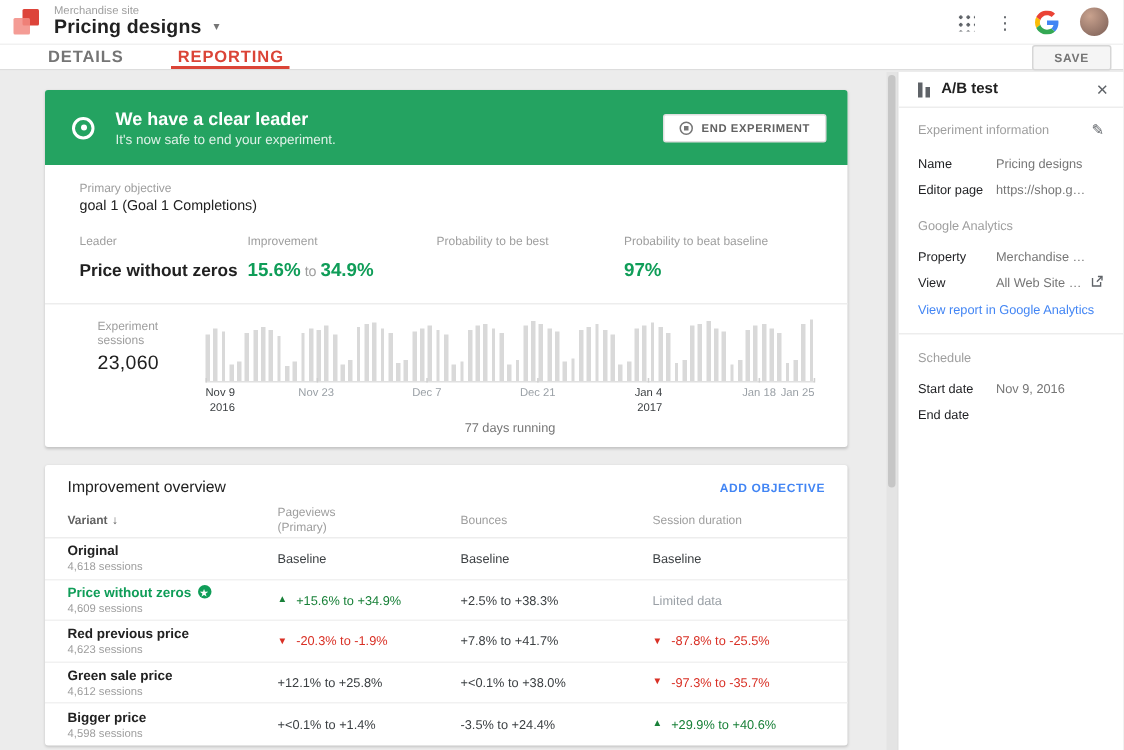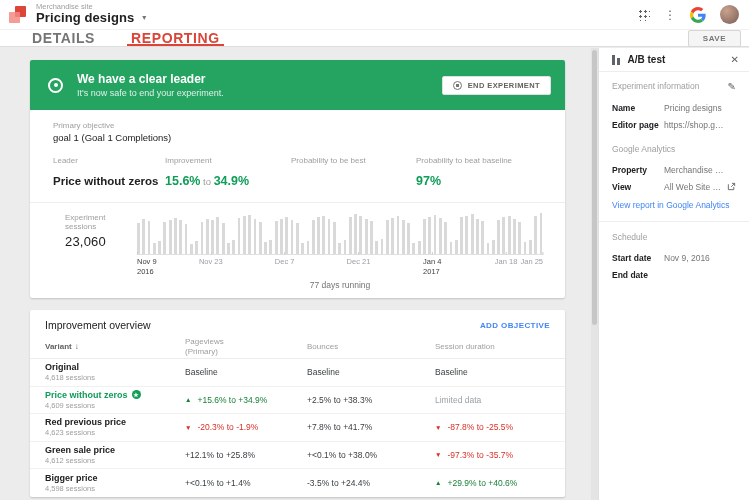--- a/index.html
+++ b/index.html
@@ -24,21 +24,21 @@
      background-image:radial-gradient(circle, #5f6368 1.1px, transparent 1.3px);
      background-size:5px 5px; background-position:0 0; }
   .kebab-icon { font-size:12px; color:#5f6368; line-height:1; }
   .g-logo { width:16px; height:16px; }
   .avatar { width:19px; height:19px; border-radius:50%;
      background:radial-gradient(circle at 35% 30%, #c9a28e, #8d6e63 75%); }
 
   
   .tabbar { position:absolute; top:30px; left:0; right:0; height:17px; background:#fff;
             border-bottom:1px solid #ddd; display:flex; align-items:stretch; }
-  .tab { font-size:14px; font-weight:700; letter-spacing:.6px; display:flex; align-items:center;
+  .tab { font-size:11px; font-weight:700; letter-spacing:.6px; display:flex; align-items:center;
          padding:0 4px; margin-left:28px; cursor:pointer; position:relative; }
   .tab.inactive { color:#757575; }
   .tab.active { color:#db4437; }
   .tab.active::after { content:""; position:absolute; left:0; right:0; bottom:0; height:2px; background:#db4437; }
   .save-btn { margin-left:auto; margin-right:8px; align-self:center; background:#f5f5f5; border:1px solid #d6d6d6;
               border-radius:2px; font-size:8px; font-weight:700; letter-spacing:.5px; color:#757575;
               padding:3px 14px; cursor:pointer; }
 
   
   .content { position:absolute; top:48px; left:0; right:0; bottom:0; background:#ececec; }
@@ -84,21 +84,21 @@
   
   .sessions { display:flex; padding:10px 20px 8px 35px; }
   .sessions-left { flex:none; width:72px; }
   .sessions-value { font-size:13px; color:#212121; margin-top:3px; letter-spacing:.2px; }
   .chart { flex:1; position:relative; padding-right:2px; }
   .bars { display:flex; align-items:flex-end; justify-content:space-between; height:42px;
           border-bottom:1px solid #e0e0e0; }
   .bar { width:2.8px; background:#d9d9d9; flex:none; }
   .ticks { position:relative; height:20px; margin-top:2px; }
   .tick { position:absolute; top:0; font-size:7.5px; color:#9aa0a6; line-height:1.3; white-space:nowrap; }
-  .tick.dark { color:#3c4043; }
+  .tick.dark { color:#3c4043;text-align:right; }
   .tick.center { transform:translateX(-50%); }
   .tick.right { transform:translateX(-100%); }
   .tick .tm { position:absolute; top:-5px; left:50%; width:1px; height:3px; background:#cfcfcf; }
   .tick.left .tm { left:0; }
   .tick.right .tm { left:auto; right:0; }
   .chart-caption { text-align:center; font-size:8.5px; color:#757575; margin-top:3px; }
 
   
   .ov-head { display:flex; align-items:center; padding:9px 15px 4px 15px; }
   .ov-title { font-size:10.5px; color:#212121; }
@@ -130,21 +130,21 @@
   .ab-icon i { display:block; width:3px; background:#5f6368; }
   .ab-icon i:first-child { height:10px; } .ab-icon i:last-child { height:7px; }
   .sb-title { font-size:10px; font-weight:700; color:#212121; }
   .close-icon { margin-left:auto; font-size:10px; color:#5f6368; cursor:pointer; }
   .sb-body { padding:9px 13px 0 13px; }
   .sb-section { margin-bottom:11px; }
   .sb-header-row { display:flex; margin-bottom:7px; }
   .sb-header { font-size:8.5px; color:#9e9e9e; }
   .sb-edit { margin-left:auto; font-size:10px; color:#5f6368; cursor:pointer; }
   .sb-row { display:grid; grid-template-columns:52px 1fr 12px; align-items:center; min-height:17px; }
-  .sb-label { font-size:8.5px; font-weight:700; color:#202124; }
+  .sb-label { font-size:8.5px; font-weight:400; color:#202124; }
   .sb-value { font-size:8.5px; color:#757575; white-space:nowrap; overflow:hidden; text-overflow:ellipsis; }
   .sb-ext { justify-self:end; cursor:pointer; display:flex; }
   .sb-link { font-size:8.5px; color:#4285f4; margin-top:5px; cursor:pointer; }
   .sb-divider { height:1px; background:#ededed; margin:2px -13px 10px -13px; }
 </style>
 </head>
 <body>
 
 <div class="page">
 

